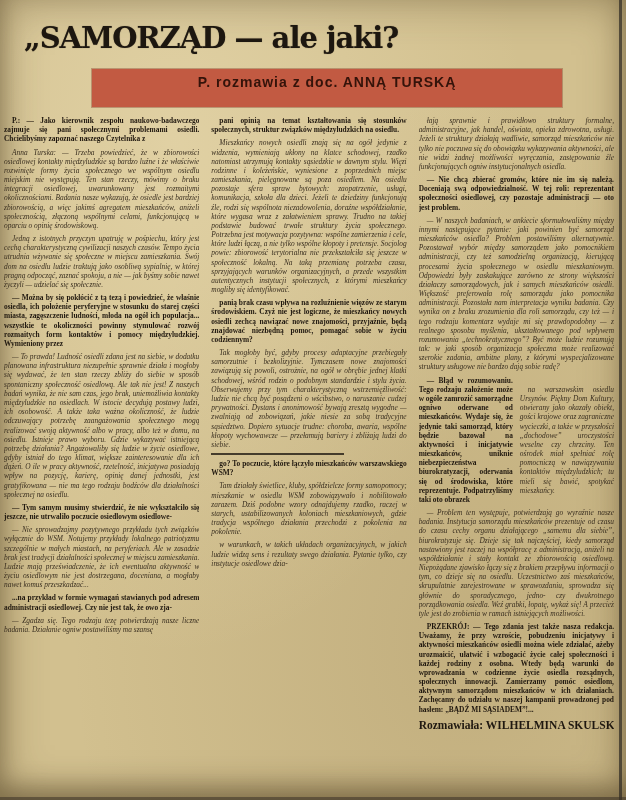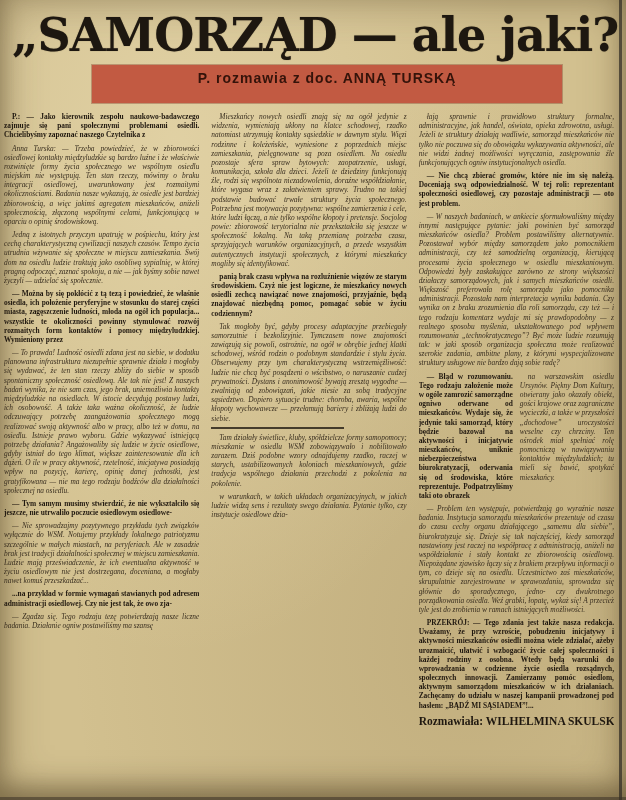--- a/index.html
+++ b/index.html
@@ -25,24 +25,24 @@
     width: 3px; height: 100%;
     background: #2e2a22; opacity: .7;
   }
   .edge-bottom {
     position: absolute; left: 0; bottom: 0;
     width: 100%; height: 3px;
     background: #3a3226; opacity: .55;
   }
   .masthead { padding: 8px 10px 0 8px; }
   .title {
-    margin: 4px;
+    margin: 16px;
     font-family: "DejaVu Serif", "Liberation Serif", serif;
     font-weight: bold;
-    font-size: 46px; line-height: 1;
+    font-size: 29px; line-height: 1;
     letter-spacing: -1px;
     white-space: nowrap;
     color: #1d1710;
     text-shadow: 0 0 1px rgba(40,30,15,.45);
   }
   .subtitle-bar {
     width: 470px;
     margin: 7px auto 7px;
     transform: translateX(14px);
     background: #c25a42;
@@ -74,21 +74,21 @@
   }
   .col p { margin: 0 0 4px; text-indent: 8px; }
   .q { font-weight: bold; color: #20180f; }
   .a { color: #392e1f; font-style: italic; }
   .rule {
     height: 2px; width: 68%;
     background: #2b241a;
     margin: 2px 0 4px;
     opacity: .85;
   }
-  .split { display: flex; gap: 7px; margin-bottom: 4px; }
+  .split { display: flex; gap: 7px; margin-bottom: 4px; align-items: center; }
   .split p { flex: 1 1 0; min-width: 0; margin: 0; }
   .byline {
     margin-top: 6px;
     text-align: right;
     font-weight: bold;
     font-size: 11.5px;
     text-indent: 0 !important;
     color: #1f1810;
     white-space: nowrap;
   }
@@ -114,24 +114,26 @@
       <p class="a">Jedną z istotnych przyczyn upatruję w pośpiechu, który jest cechą charakterystyczną cywilizacji naszych czasów. Tempo życia utrudnia wżywanie się społeczne w miejscu zamieszkania. Swój dom na osiedlu ludzie traktują jako osobliwą sypialnię, w której pragną odpocząć, zaznać spokoju, a nie — jak byśmy sobie nawet życzyli — udzielać się społecznie.</p>
       <p class="q">— Można by się pokłócić z tą tezą i powiedzieć, że właśnie osiedla, ich położenie peryferyjne w stosunku do starej części miasta, zagęszczenie ludności, młoda na ogół ich populacja... wszystkie te okoliczności powinny stymulować rozwój rozmaitych form kontaktów i pomocy międzyludzkiej. Wymieniony przez</p>
       <p class="a">— To prawda! Ludność osiedli zdana jest na siebie, w dodatku planowana infrastruktura niezupełnie sprawnie działa i mogłoby się wydawać, że ten stan rzeczy zbliży do siebie w sposób spontaniczny społeczność osiedlową. Ale tak nie jest! Z naszych badań wynika, że nie sam czas, jego brak, uniemożliwia kontakty międzyludzkie na osiedlach. W istocie decydują postawy ludzi, ich osobowość. A także taka ważna okoliczność, że ludzie odczuwający potrzebę zaangażowania społecznego mogą realizować swoją aktywność albo w pracy, albo też w domu, na osiedlu. Istnieje prawo wyboru. Gdzie wykazywać istniejącą potrzebę działania? Angażowaliby się ludzie w życie osiedlowe, gdyby istniał do tego klimat, większe zainteresowanie dla ich dążeń. O ile w pracy aktywność, rzetelność, inicjatywa posiadają wpływ na pozycję, karierę, opinię danej jednostki, jest gratyfikowana — nie ma tego rodzaju bodźców dla działalności społecznej na osiedlu.</p>
       <p class="q">— Tym samym musimy stwierdzić, że nie wykształciło się jeszcze, nie utrwaliło poczucie osiedlowym osiedlowe-</p>
       <p class="a">— Nie sprowadzajmy pozytywnego przykładu tych związków wyłącznie do WSM. Notujemy przykłady lokalnego patriotyzmu szczególnie w małych miastach, na peryferiach. Ale w zasadzie brak jest tradycji działalności społecznej w miejscu zamieszkania. Ludzie mają przeświadczenie, że ich ewentualna aktywność w życiu osiedlowym nie jest dostrzegana, doceniana, a mogłaby nawet komuś przeszkadzać...</p>
       <p class="q">...na przykład w formie wymagań stawianych pod adresem administracji osiedlowej. Czy nie jest tak, że owo zja-</p>
       <p class="a">— Zgadza się. Tego rodzaju tezę potwierdzają nasze liczne badania. Działanie ogniw postawiliśmy ma szansę</p>
     </div>
 
     <div class="col">
+      <p class="q">pani opinią na temat kształtowania się stosunków społecznych, struktur związków międzyludzkich na osiedlu.</p>
       <p class="a">Mieszkańcy nowych osiedli znają się na ogół jedynie z widzenia, wymieniają ukłony na klatce schodowej, rzadko natomiast utrzymują kontakty sąsiedzkie w dawnym stylu. Więzi rodzinne i koleżeńskie, wyniesione z poprzednich miejsc zamieszkania, pielęgnowane są poza osiedlem. Na osiedlu pozostaje sfera spraw bytowych: zaopatrzenie, usługi, komunikacja, szkoła dla dzieci. Jeżeli te dziedziny funkcjonują źle, rodzi się wspólnota niezadowolenia, doraźne współdziałanie, które wygasa wraz z załatwieniem sprawy. Trudno na takiej podstawie budować trwałe struktury życia społecznego. Potrzebna jest motywacja pozytywna: wspólne zamierzenia i cele, które ludzi łączą, a nie tylko wspólne kłopoty i pretensje. Socjolog powie: zbiorowość terytorialna nie przekształciła się jeszcze w społeczność lokalną. Na taką przemianę potrzeba czasu, sprzyjających warunków organizacyjnych, a przede wszystkim autentycznych instytucji społecznych, z którymi mieszkańcy mogliby się identyfikować.</p>
       <p class="q">panią brak czasu wpływa na rozluźnienie więzów ze starym środowiskiem. Czyż nie jest logiczne, że mieszkańcy nowych osiedli zechcą nawiązać nowe znajomości, przyjaźnie, będą znajdować niezbędną pomoc, pomagać sobie w życiu codziennym?</p>
       <p class="a">Tak mogłoby być, gdyby procesy adaptacyjne przebiegały samorzutnie i bezkolizyjnie. Tymczasem nowe znajomości zawiązują się powoli, ostrożnie, na ogół w obrębie jednej klatki schodowej, wśród rodzin o podobnym standardzie i stylu życia. Obserwujemy przy tym charakterystyczną wstrzemięźliwość: ludzie nie chcą być posądzeni o wścibstwo, o naruszanie cudzej prywatności. Dystans i anonimowość bywają zresztą wygodne — zwalniają od zobowiązań, jakie niesie za sobą tradycyjne sąsiedztwo. Dopiero sytuacje trudne: choroba, awaria, wspólne kłopoty wychowawcze — przełamują bariery i zbliżają ludzi do siebie.</p>
       <div class="rule"></div>
+      <p class="q">go? To poczucie, które łączyło mieszkańców warszawskiego WSM?</p>
       <p class="a">Tam działały świetlice, kluby, spółdzielcze formy samopomocy; mieszkanie w osiedlu WSM zobowiązywało i nobilitowało zarazem. Dziś podobne wzory odnajdujemy rzadko, raczej w starych, ustabilizowanych koloniach mieszkaniowych, gdzie tradycja wspólnego działania przechodzi z pokolenia na pokolenie.</p>
       <p class="a">w warunkach, w takich układach organizacyjnych, w jakich ludzie widzą sens i rezultaty swego działania. Pytanie tylko, czy instytucje osiedlowe dzia-</p>
     </div>
 
     <div class="col">
       <p class="a">łają sprawnie i prawidłowo struktury formalne, administracyjne, jak handel, oświata, opieka zdrowotna, usługi. Jeżeli te struktury działają wadliwie, samorząd mieszkańców nie tylko nie poczuwa się do obowiązku wykazywania aktywności, ale nie widzi żadnej możliwości wyręczania, zastępowania źle funkcjonujących ogniw instytucjonalnych osiedla.</p>
       <p class="q">— Nie chcą zbierać gromów, które nie im się należą. Doceniają swą odpowiedzialność. W tej roli: reprezentant społeczności osiedlowej, czy pozostaje administracji — oto jest problem.</p>
       <p class="a">— W naszych badaniach, w ankiecie sformułowaliśmy między innymi następujące pytanie: jaki powinien być samorząd mieszkańców osiedla? Problem postawiliśmy alternatywnie. Pozostawał wybór między samorządem jako pomocnikiem administracji, czy też samodzielną organizacją, kierującą procesami życia społecznego w osiedlu mieszkaniowym. Odpowiedzi były zaskakujące zarówno ze strony większości działaczy samorządowych, jak i samych mieszkańców osiedli. Większość preferowała rolę samorządu jako pomocnika administracji. Pozostała nam interpretacja wyniku badania. Czy wynika on z braku zrozumienia dla roli samorządu, czy też — i tego rodzaju komentarz wydaje mi się prawdopodobny — z realnego sposobu myślenia, ukształtowanego pod wpływem rozumowania „technokratycznego”? Być może ludzie rozumują tak: w jaki sposób organizacja społeczna może realizować szerokie zadania, ambitne plany, z którymi wyspecjalizowane struktury usługowe nie bardzo dają sobie radę?</p>
       <div class="split">
         <p class="q">— Błąd w rozumowaniu. Tego rodzaju założenie może w ogóle zamrozić samorządne ogniwo oderwane od mieszkańców. Wydaje się, że jedynie taki samorząd, który będzie bazował na aktywności i inicjatywie mieszkańców, uniknie niebezpieczeństwa biurokratyzacji, oderwania się od środowiska, które reprezentuje. Podpatrzyliśmy taki oto obrazek</p>

